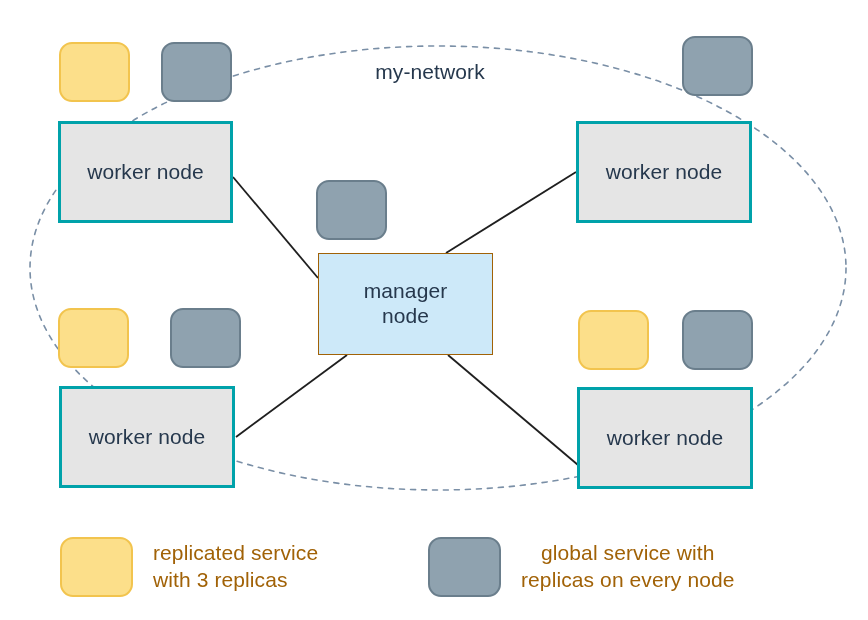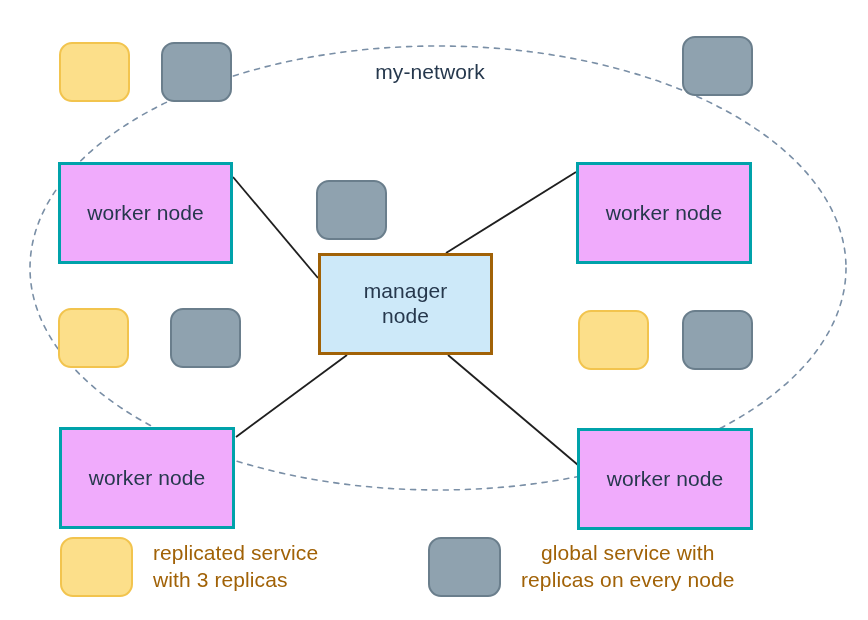--- a/index.html
+++ b/index.html
@@ -29,27 +29,26 @@
     display: flex;
     align-items: center;
     justify-content: center;
     text-align: center;
     line-height: 1.18;
     color: #26384D;
     font-size: 21px;
     letter-spacing: 0.1px;
   }
   .worker-node {
-    background: #f0abfc;
+    background: #e5e5e5;
     border: 3px solid #00A2AA;
-    margin-top: 41px;
   }
   .manager-node {
     background: #CDE9F9;
-    border: 3px solid #a16207;
+    border: 1px solid #a16207;
   }
   .service-box {
     position: absolute;
     box-sizing: border-box;
     border-radius: 13px;
   }
   .replicated-service {
     background: #FCDF8A;
     border: 2px solid #F2C44E;
   }

